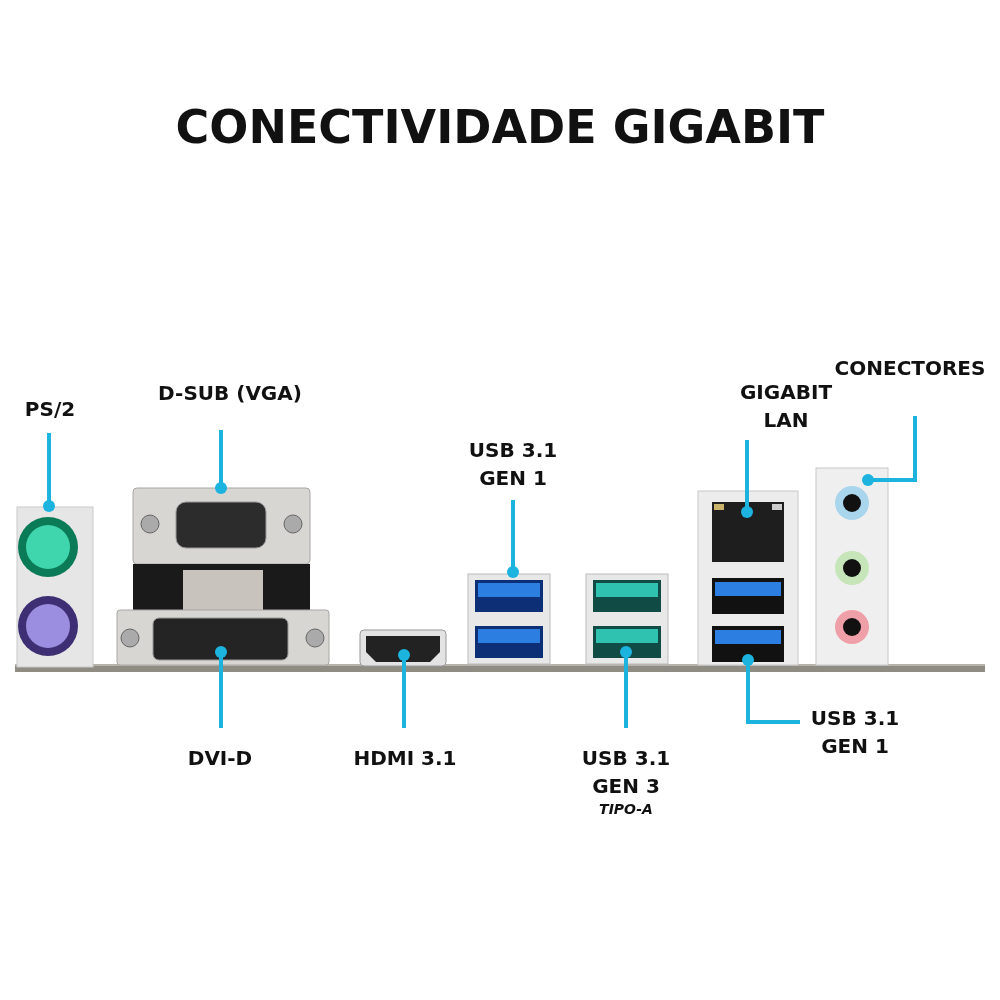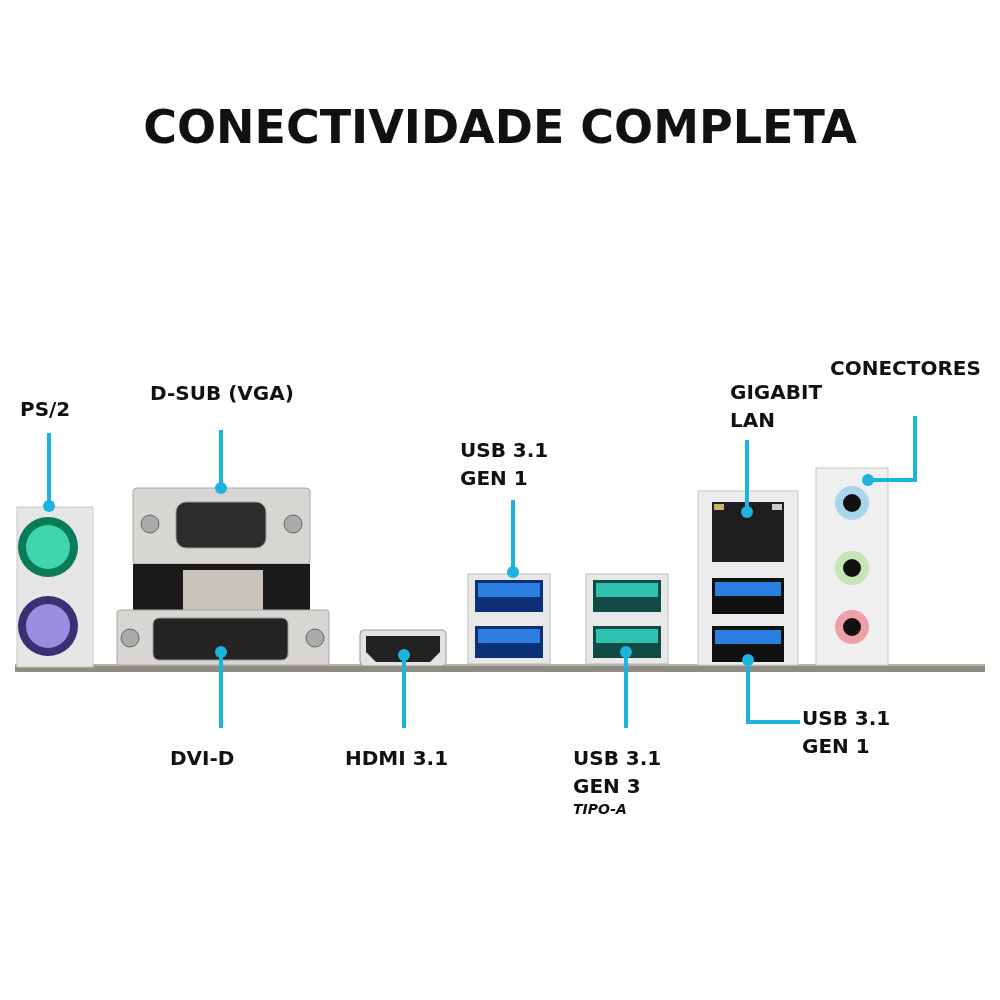--- a/index.html
+++ b/index.html
@@ -1,25 +1,25 @@
 <!DOCTYPE html>
 <html><head>
 <meta charset="utf-8">
 <style>
   html,body{margin:0;padding:0;background:#fff;}
   body{width:1000px;height:1000px;position:relative;overflow:hidden;font-family:"DejaVu Sans","Liberation Sans",sans-serif;}
   .title{position:absolute;left:0;width:1000px;top:100px;text-align:center;font-size:46px;font-weight:bold;color:#111;letter-spacing:0px;}
-  .lbl{position:absolute;font-weight:bold;color:#111;font-size:20px;line-height:28px;white-space:nowrap;}
+  .lbl{position:absolute;font-weight:bold;color:#111;font-size:20px;text-align:center;line-height:28px;white-space:nowrap;}
   .small{font-size:14px;line-height:18px;font-weight:bold;font-style:italic;}
   svg.diag{position:absolute;left:0;top:0;}
 </style>
 </head>
 <body>
 
-<div class="title">CONECTIVIDADE COMPLETA</div>
+<div class="title">CONECTIVIDADE GIGABIT</div>
 
 <svg class="diag" width="1000" height="1000">
 
   <rect x="15" y="664" width="970" height="8" fill="#8f8c84"></rect>
   <rect x="15" y="664" width="970" height="2" fill="#b7b3aa"></rect>
 
   <g>
     <rect x="17" y="507" width="76" height="160" fill="#e6e6e6" stroke="#c9c9c9"></rect>
     <circle cx="48" cy="547" r="30" fill="#0b7a57"></circle>
     <circle cx="48" cy="547" r="22" fill="#3fd5ad"></circle>

